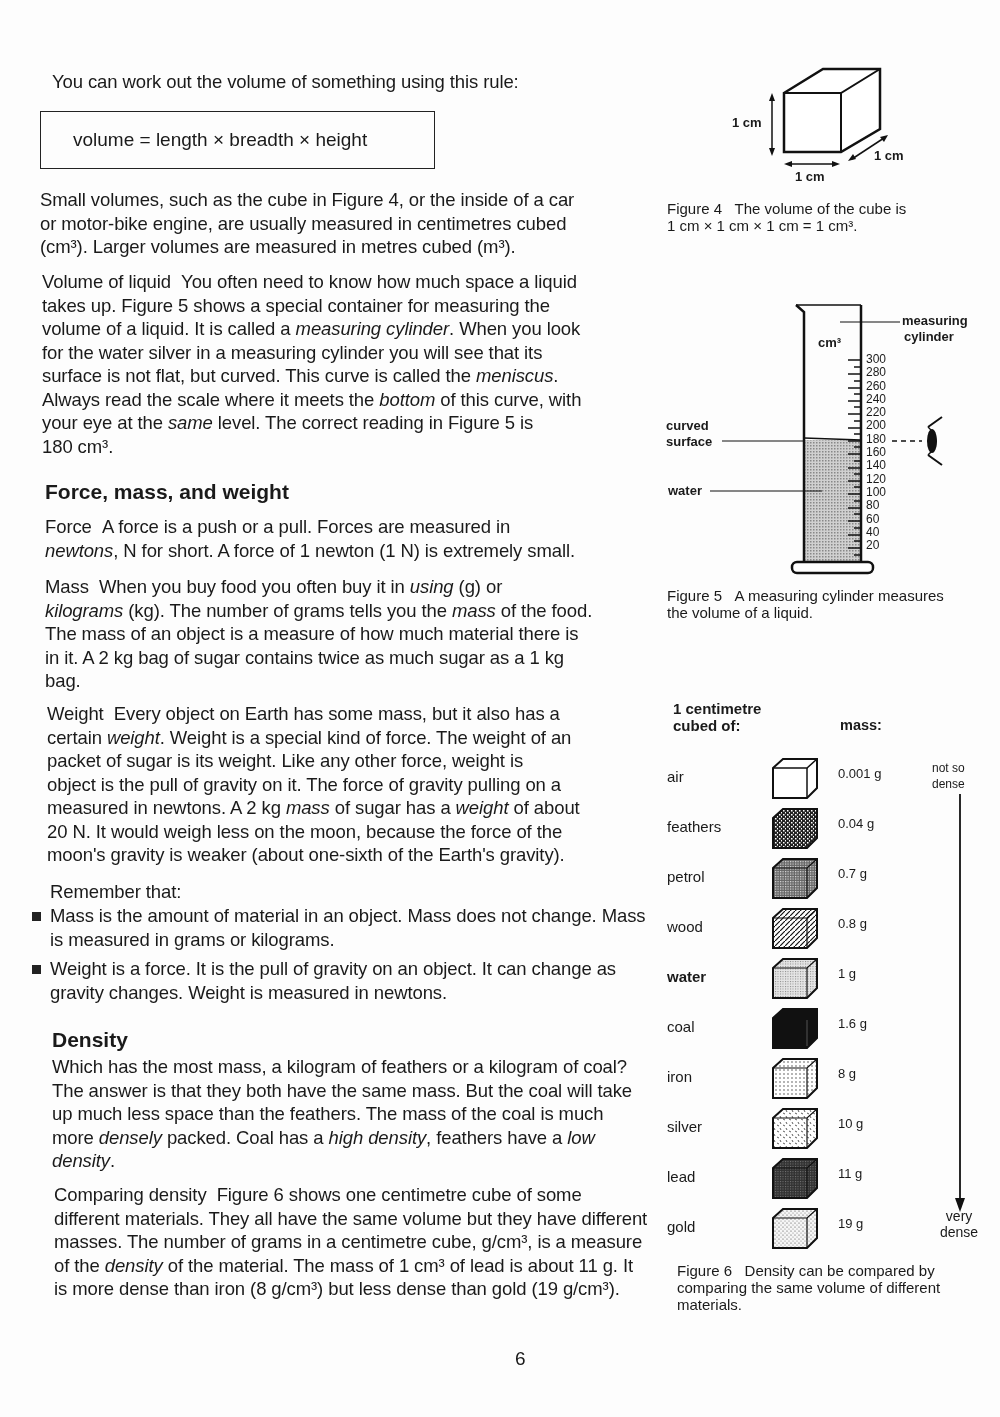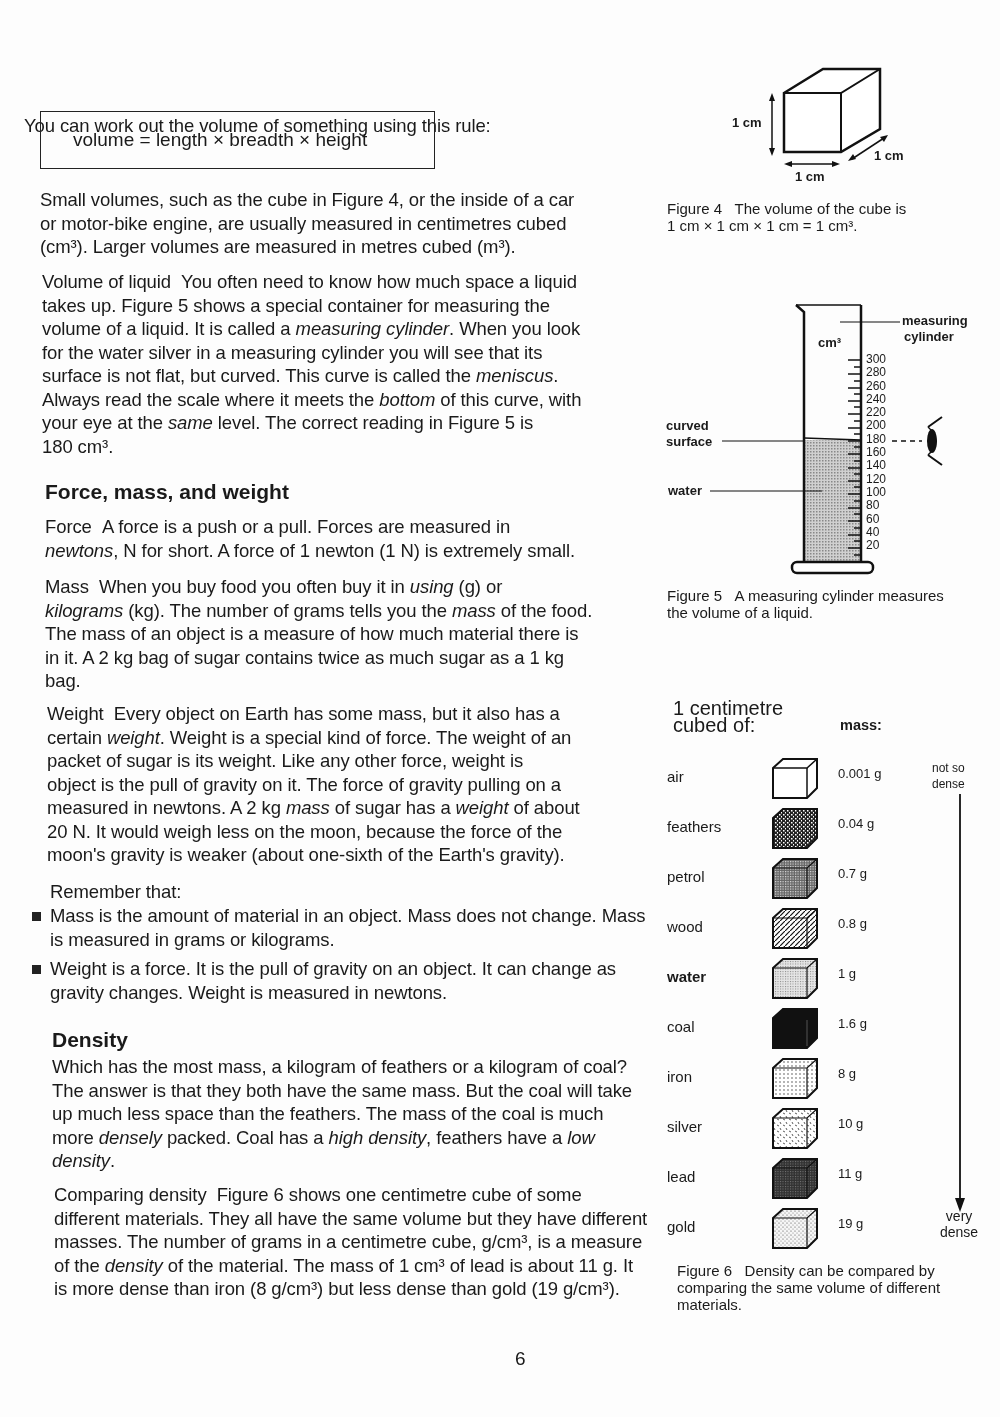--- a/index.html
+++ b/index.html
@@ -20,21 +20,21 @@
   .mat-row { position: absolute; left: 0; width: 330px; height: 50px; }
   .mat-name { position: absolute; left: 7px; top: 12px; font-size: 15px; }
   .mat-name.bold { font-weight: bold; }
   .mat-cube { position: absolute; left: 110px; top: 0; width: 50px; height: 44px; }
   .mat-mass { position: absolute; left: 178px; top: 10px; font-size: 13px; }
   .page-no { left: 515px; top: 1348px; font-size: 19px; }
 </style>
 </head>
 <body>
 
-<div class="abs para" style="left:24px; top:70px;margin-top:44px;">You can work out the volume of something using this rule:</div>
+<div class="abs para" style="left:52px; top:70px;">You can work out the volume of something using this rule:</div>
 
 <div class="abs rulebox">
   <span>volume = length × breadth × height</span>
 </div>
 
 <div class="abs para" style="left:40px; top:188px; width:600px;">
   <div>Small volumes, such as the cube in Figure 4, or the inside of a car</div>
   <div>or motor-bike engine, are usually measured in centimetres cubed</div>
   <div>(cm³). Larger volumes are measured in metres cubed (m³).</div>
 </div>
@@ -241,21 +241,21 @@
           <rect width="1" height="1" fill="#777"></rect>
         </pattern>
       <pattern id="p-gold" width="4" height="4" patternUnits="userSpaceOnUse">
           <rect width="4" height="4" fill="#f6f6f6"></rect>
           <circle cx="1" cy="1" r="0.6" fill="#444"></circle>
           <circle cx="3" cy="3" r="0.5" fill="#666"></circle>
         </pattern>
     </defs>
   </svg>
 
-  <div class="abs" style="left:13px; top:2px; font-size:20px; font-weight:normal; line-height:17px;">
+  <div class="abs" style="left:13px; top:2px; font-size:15px; font-weight:bold; line-height:17px;">
     <div>1 centimetre</div>
     <div>cubed of:</div>
   </div>
   <div class="abs" style="left:180px; top:19px; font-size:14.5px; font-weight:bold;">mass:</div>
 
   <div class="abs" style="left:0; top:58px; width:330px; height:510px;">
     <div class="mat-row" style="top:0px;">
       <span class="mat-name">air</span>
       <svg class="mat-cube">
           <polygon points="3,12 13,3 47,3 47,32 37,42 3,42" fill="#fff" stroke="#111" stroke-width="2"></polygon>

